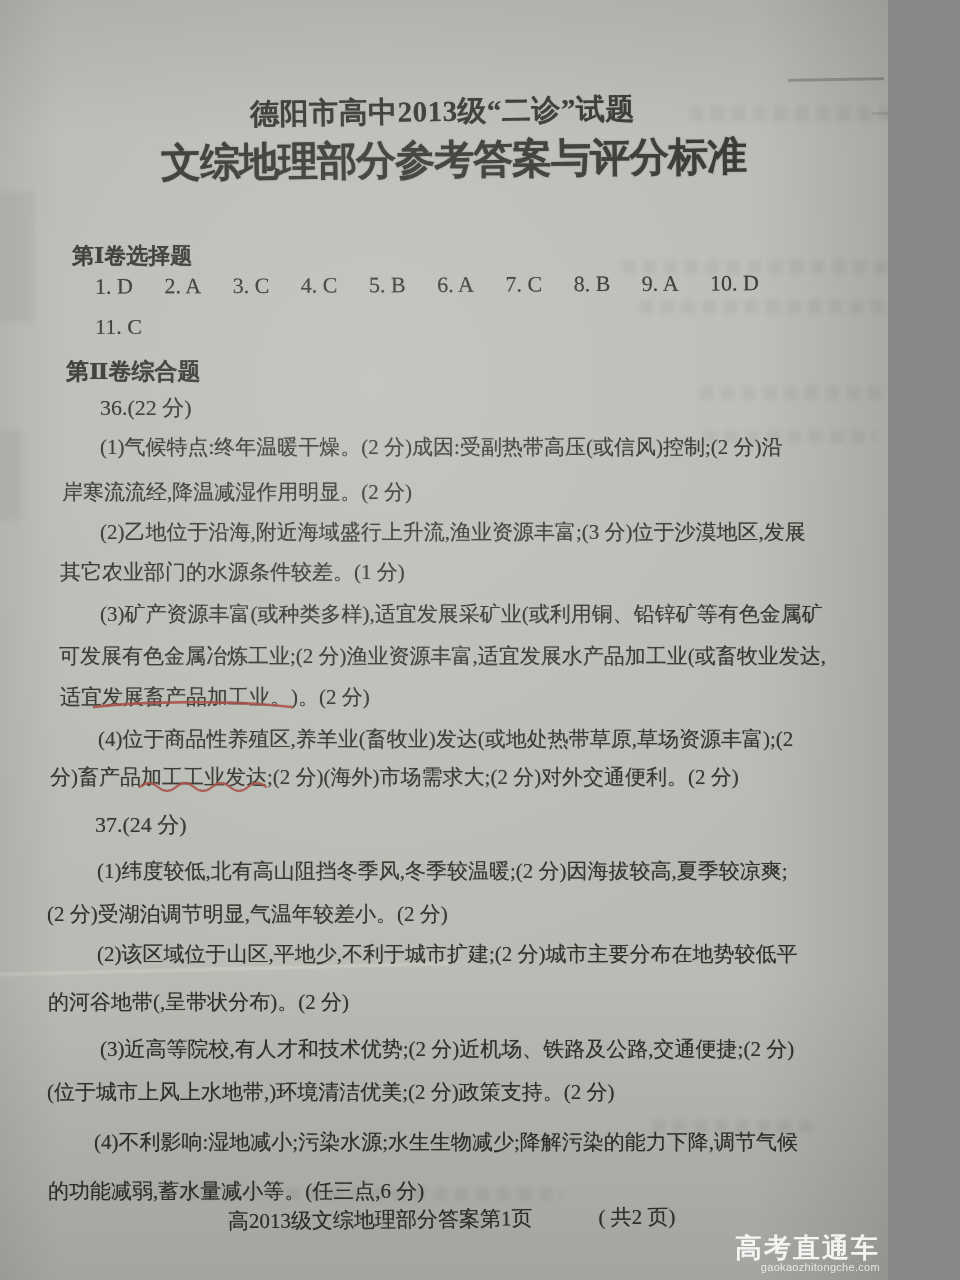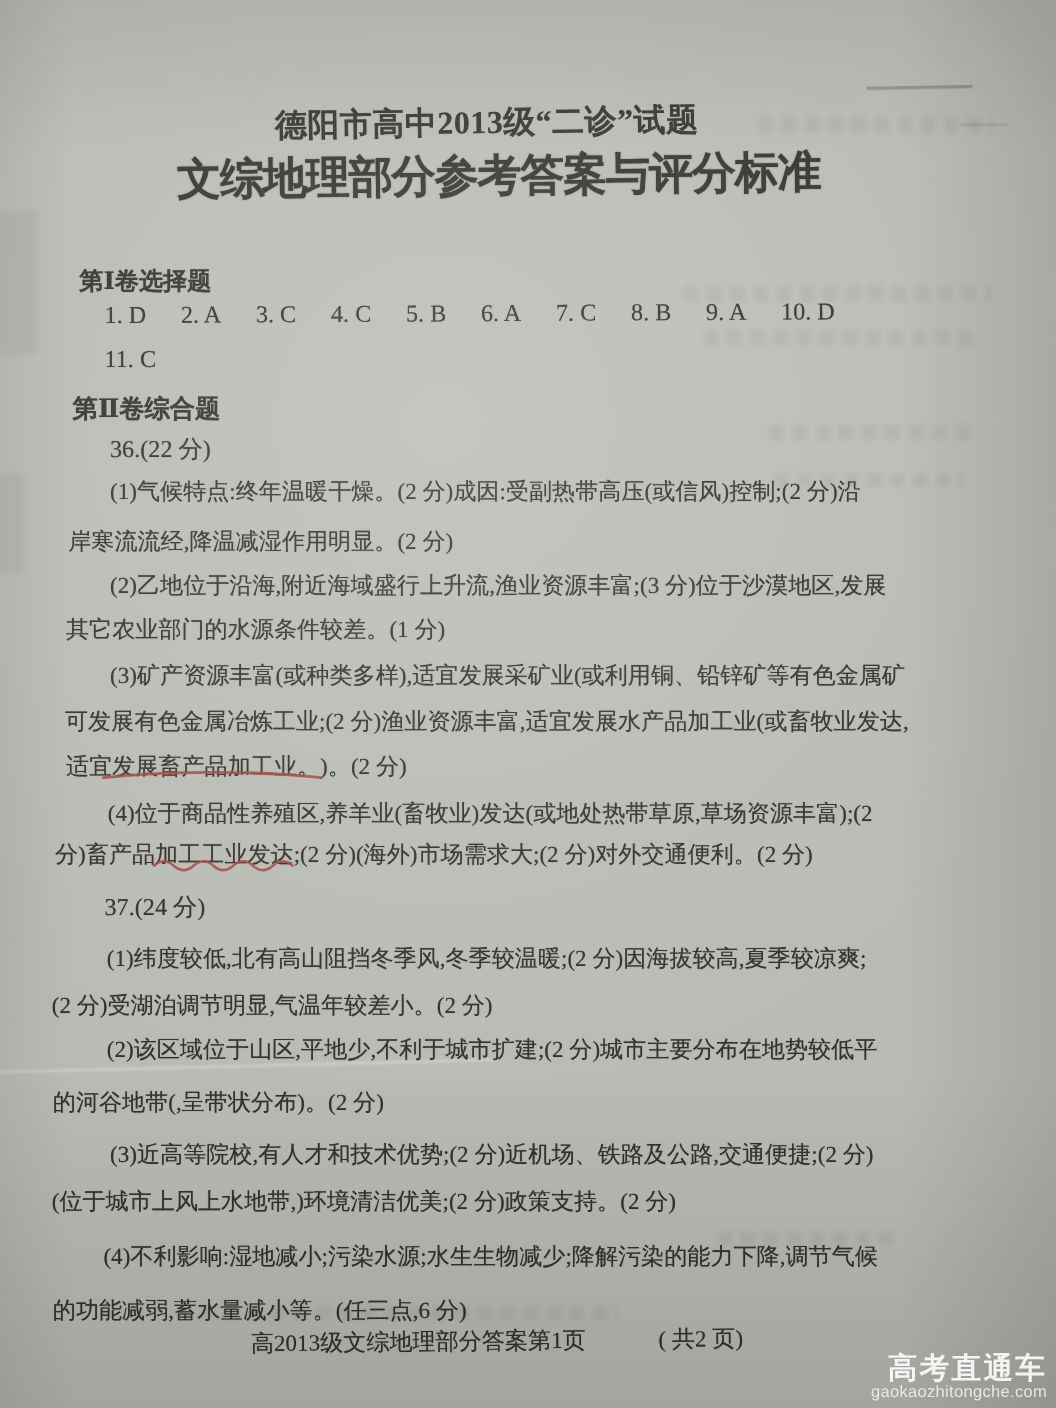--- a/index.html
+++ b/index.html
@@ -1,17 +1,17 @@
 <!DOCTYPE html>
 <html><head>
 <meta charset="utf-8">
 <style>
   html,body{margin:0;padding:0;background:#888;}
   .photo{
-    position:relative;width:960px;height:1280px;overflow:hidden;
+    position:relative;width:888px;height:1280px;overflow:hidden;
     background:#b9bcb4;
     font-family:"Liberation Serif","DejaVu Serif",serif;
     color:#33322d;
   }
   
   .vignette{
     position:absolute;inset:0;pointer-events:none;z-index:6;
     background:
       radial-gradient(ellipse 120% 90% at 42% 30%, rgba(255,255,255,.16), rgba(0,0,0,0) 55%),
       radial-gradient(ellipse 145% 125% at 50% 46%, rgba(0,0,0,0) 58%, rgba(0,0,0,.12) 86%, rgba(0,0,0,.22) 100%),
@@ -51,21 +51,21 @@
   .bl{font-size:21px;}
   .footer{font-size:21px;transform:rotate(-.6deg);}
   .footer .gap{display:inline-block;width:66px;}
   .annot{position:absolute;z-index:4;pointer-events:none;}
   .watermark{
     position:absolute;right:8px;bottom:6px;z-index:7;text-align:right;
     font-family:"Liberation Sans","DejaVu Sans",sans-serif;
     color:rgba(255,255,255,.88);line-height:1.05;
   }
   .watermark .brand{font-size:27px;font-weight:bold;letter-spacing:2px;}
-  .watermark .site{font-size:15px;color:rgba(255,255,255,.75);letter-spacing:.3px;margin-left:47px;}
+  .watermark .site{font-size:11px;color:rgba(255,255,255,.75);letter-spacing:.3px;margin-left:47px;}
 </style>
 </head>
 <body>
 
 <div class="photo">
 
   <div class="smudge" style="left:690px;top:106px;width:212px;height:15px;"></div>
   <div class="smudge" style="left:622px;top:260px;width:280px;height:14px;"></div>
   <div class="smudge" style="left:640px;top:300px;width:252px;height:14px;"></div>
   <div class="smudge" style="left:700px;top:386px;width:190px;height:14px;"></div>

